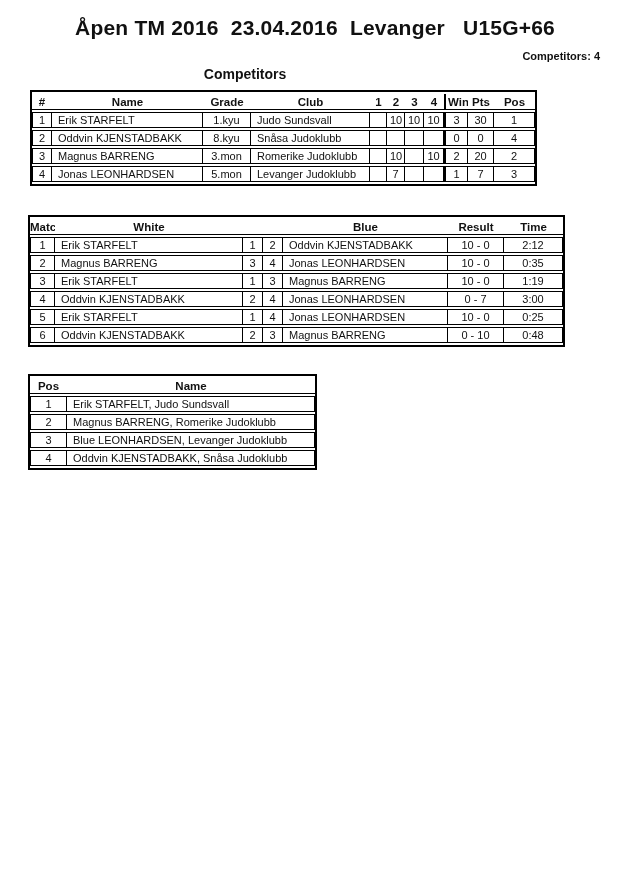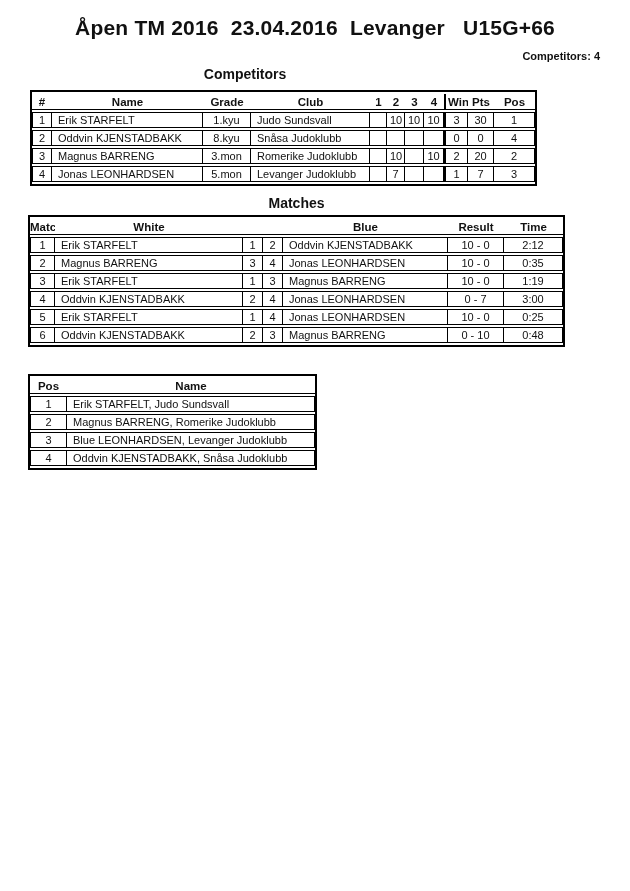--- a/index.html
+++ b/index.html
@@ -143,21 +143,20 @@
             <td class="c-r3"></td>
             <td class="c-r4"></td>
             <td class="c-wins">1</td>
             <td class="c-pts">7</td>
             <td class="c-pos">3</td>
           </tr>
         </tbody>
     </table>
   </div>
 
-  <div class="section-heading heading-matches">Matches</div>
 
   <div class="tbl-wrap wrap-matches">
     <table class="tbl">
       <colgroup>
         <col style="width:25px">
           <col style="width:188px">
           <col style="width:20px">
           <col style="width:20px">
         <col style="width:165px">
           <col style="width:56px">

